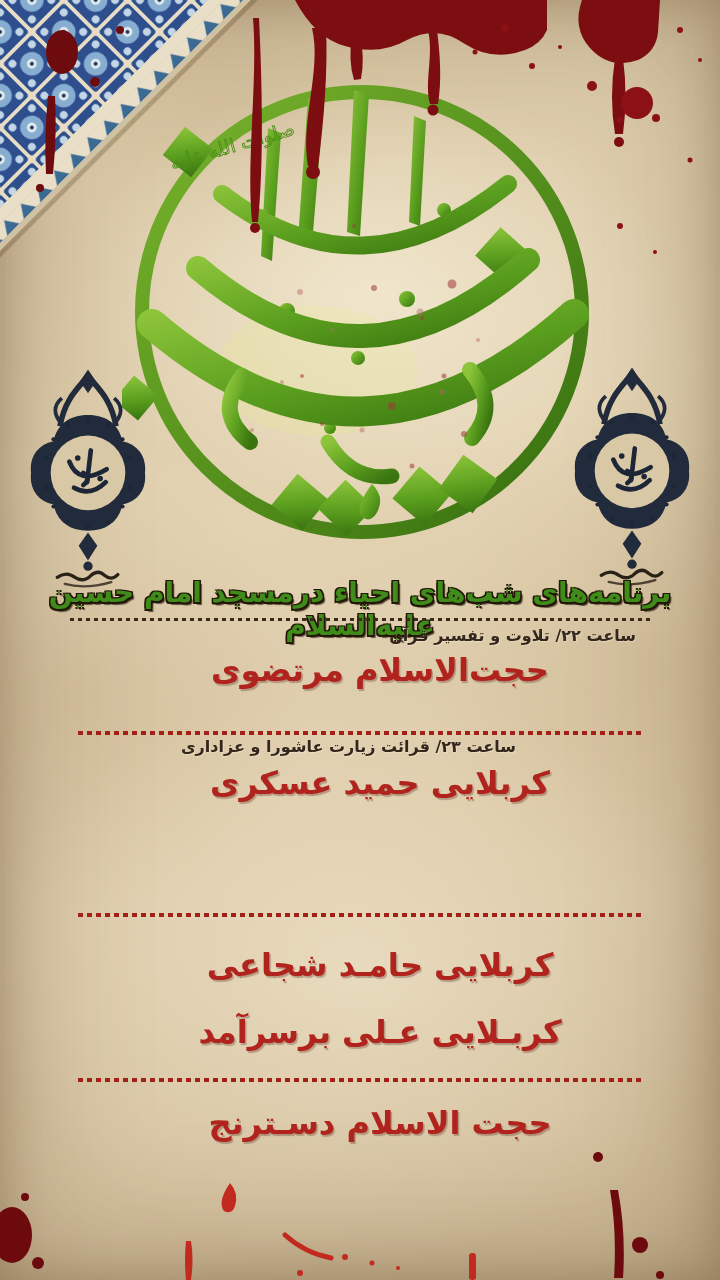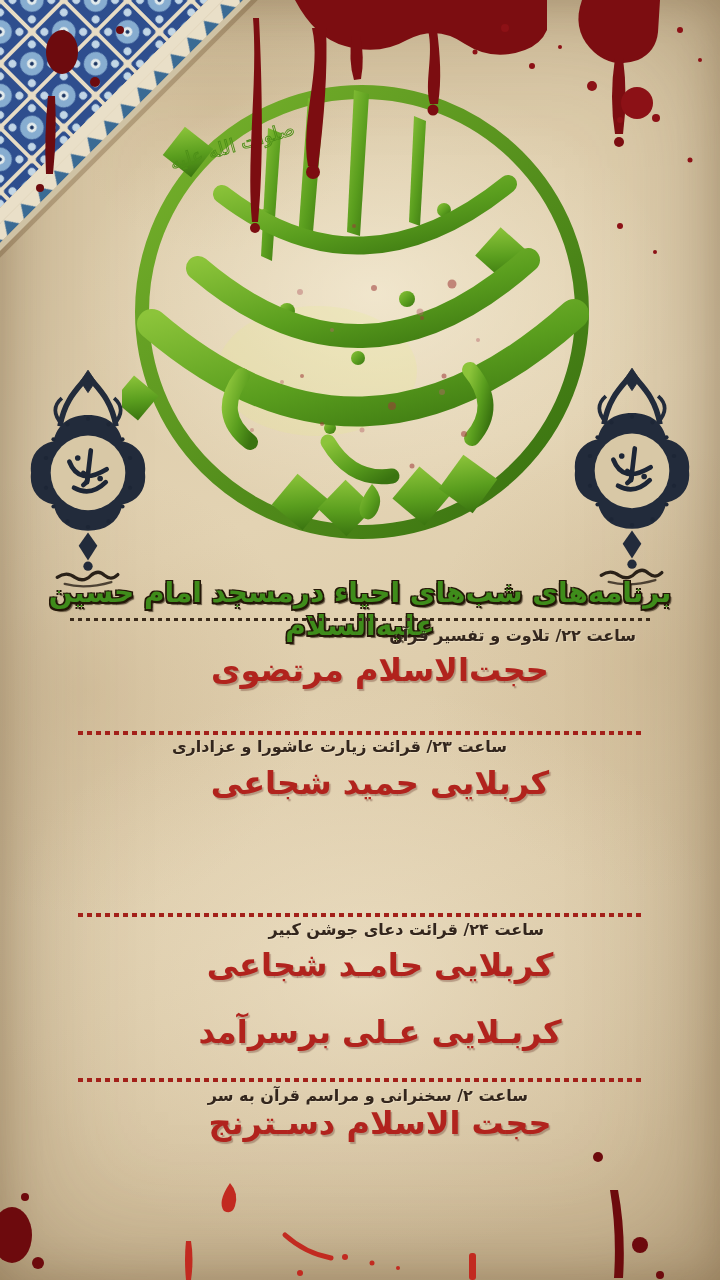--- a/index.html
+++ b/index.html
@@ -32,21 +32,21 @@
   .div-dark{top:618px;left:70px;right:70px;
     background:repeating-linear-gradient(90deg,#3a2a1b 0 4px,transparent 4px 8px);}
   .div-red{height:4px;left:78px;right:78px;
     background:repeating-linear-gradient(90deg,#a32019 0 5px,transparent 5px 9px);}
   .d1{top:731px;} .d2{top:913px;} .d3{top:1078px;}
   .time{
     position:absolute;font-size:16px;font-weight:bold;color:#33261d;text-align:right;
     text-shadow:1px 1px 0 rgba(255,245,225,.35);
   }
   .t1{top:626px;right:84px;}
-  .t2{top:737px;right:213px;}
+  .t2{top:737px;right:204px;}
   .t3{top:920px;right:176px;}
   .t4{top:1086px;right:192px;}
   .name{
     position:absolute;left:0;right:0;text-align:center;font-size:32px;font-weight:bold;
     color:#b1231d;text-shadow:1.5px 1.5px 1px rgba(70,12,8,.28);white-space:nowrap;margin-left:40px;
   }
   .n1{top:651px;} .n2{top:764px;} .n3{top:835px;}
   .n4{top:946px;} .n5{top:1013px;} .n6{top:1104px;}
   
   .emblem{left:122px;top:76px;}
@@ -299,26 +299,24 @@
 
   <div class="txt title" dir="rtl">برنامه‌های شب‌های احیاء درمسجد امام حسین علیه‌السلام</div>
   <div class="divider div-dark"></div>
 
   <div class="time t1" dir="rtl">ساعت ۲۲/ تلاوت و تفسیر قرآن</div>
   <div class="name n1" dir="rtl">حجت‌الاسلام مرتضوی</div>
 
   <div class="divider div-red d1"></div>
 
   <div class="time t2" dir="rtl">ساعت ۲۳/ قرائت زیارت عاشورا و عزاداری</div>
-  <div class="name n2" dir="rtl">کربلایی حمید شجاعی</div>
+  <div class="name n2" dir="rtl">کربلایی حمید عسکری</div>
 
   <div class="divider div-red d2"></div>
 
-  <div class="time t3" dir="rtl">ساعت ۲۴/ قرائت دعای جوشن کبیر</div>
   <div class="name n5" dir="rtl">کربـلایی عـلی برسرآمد</div>
   <div class="name n4" dir="rtl">کربلایی حامـد شجاعی</div>
 
   <div class="divider div-red d3"></div>
 
-  <div class="time t4" dir="rtl">ساعت ۲/ سخنرانی و مراسم قرآن به سر</div>
   <div class="name n6" dir="rtl">حجت الاسلام دسـترنج</div>
 
 </div>
 
 </body></html>

